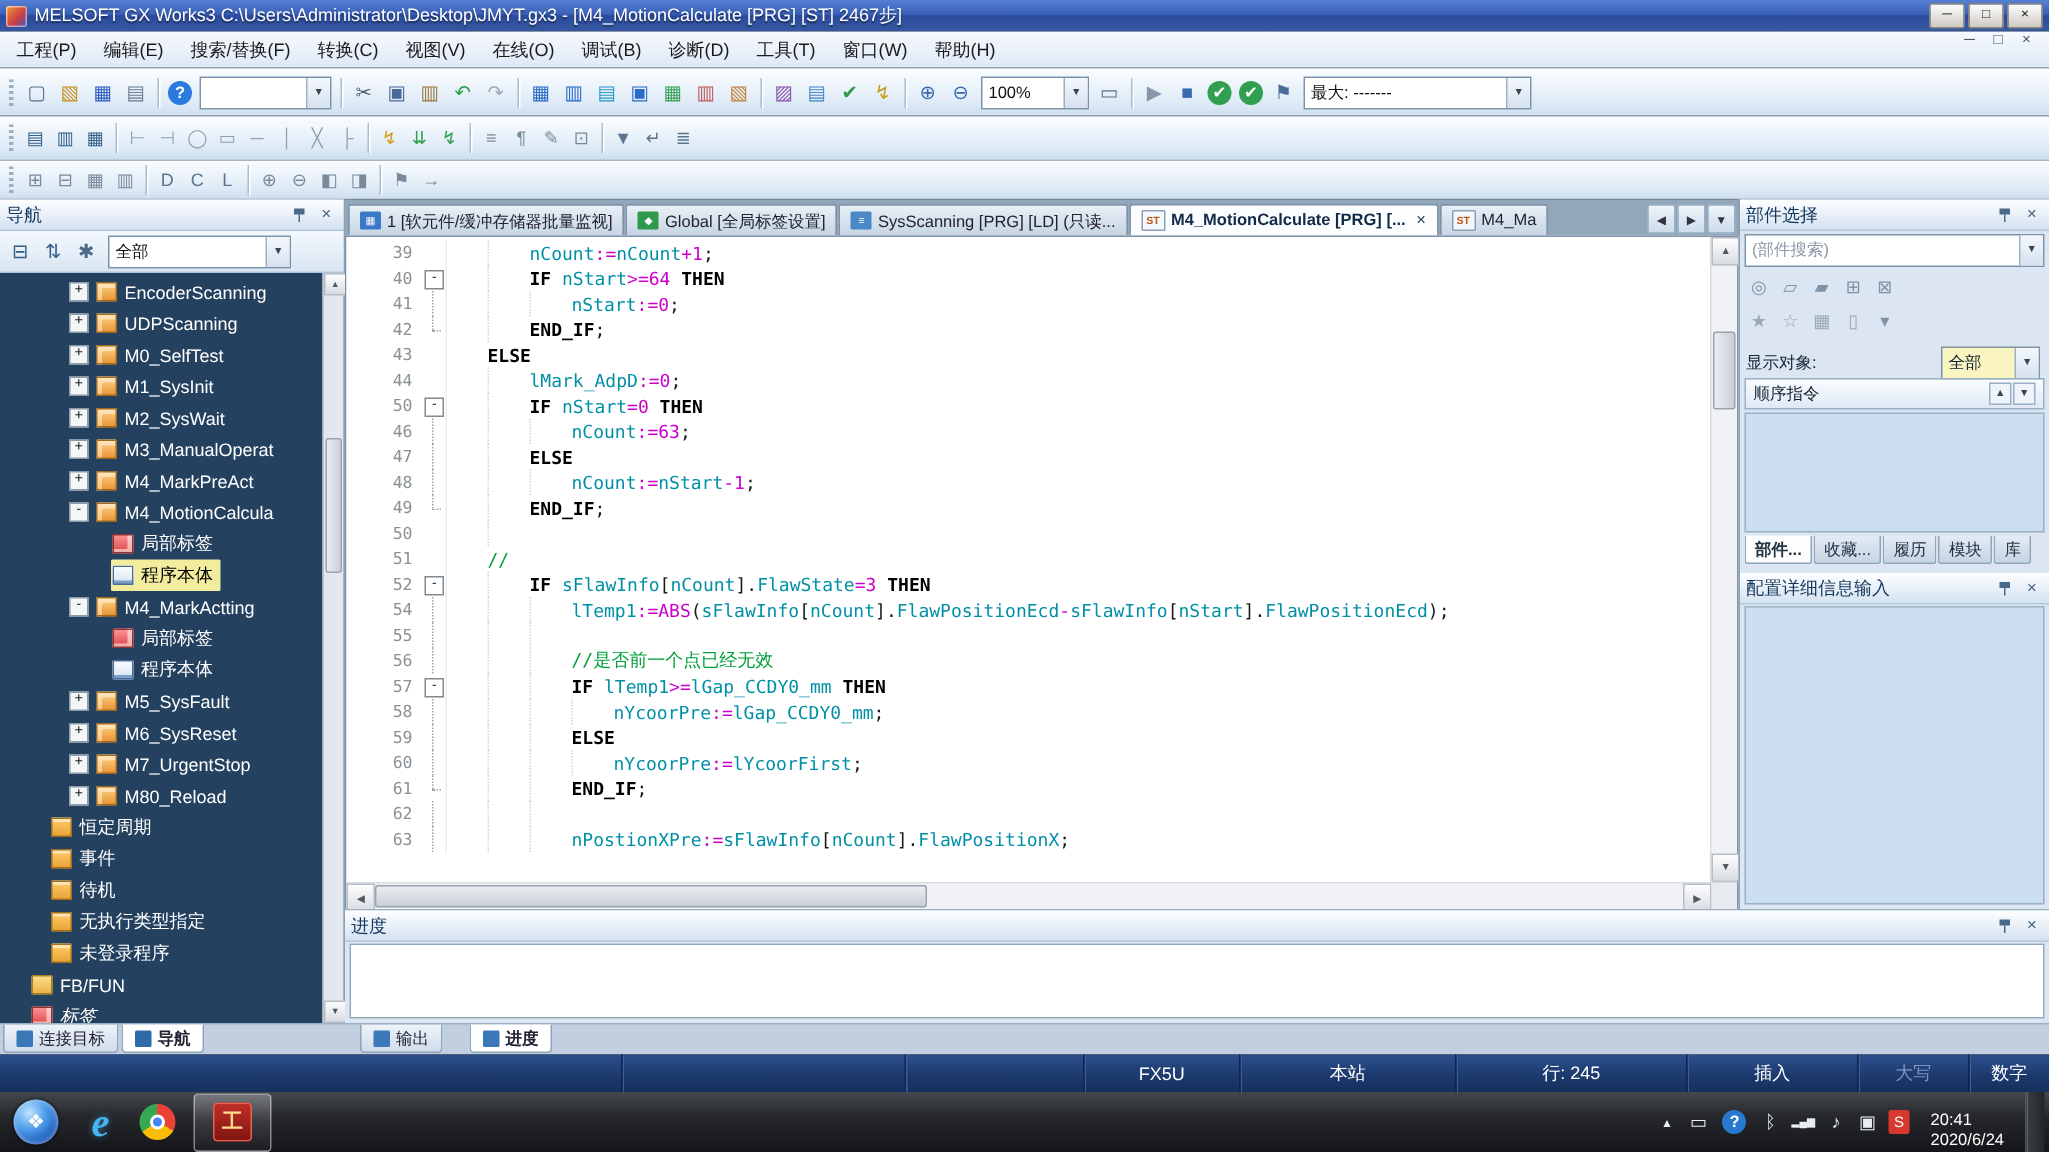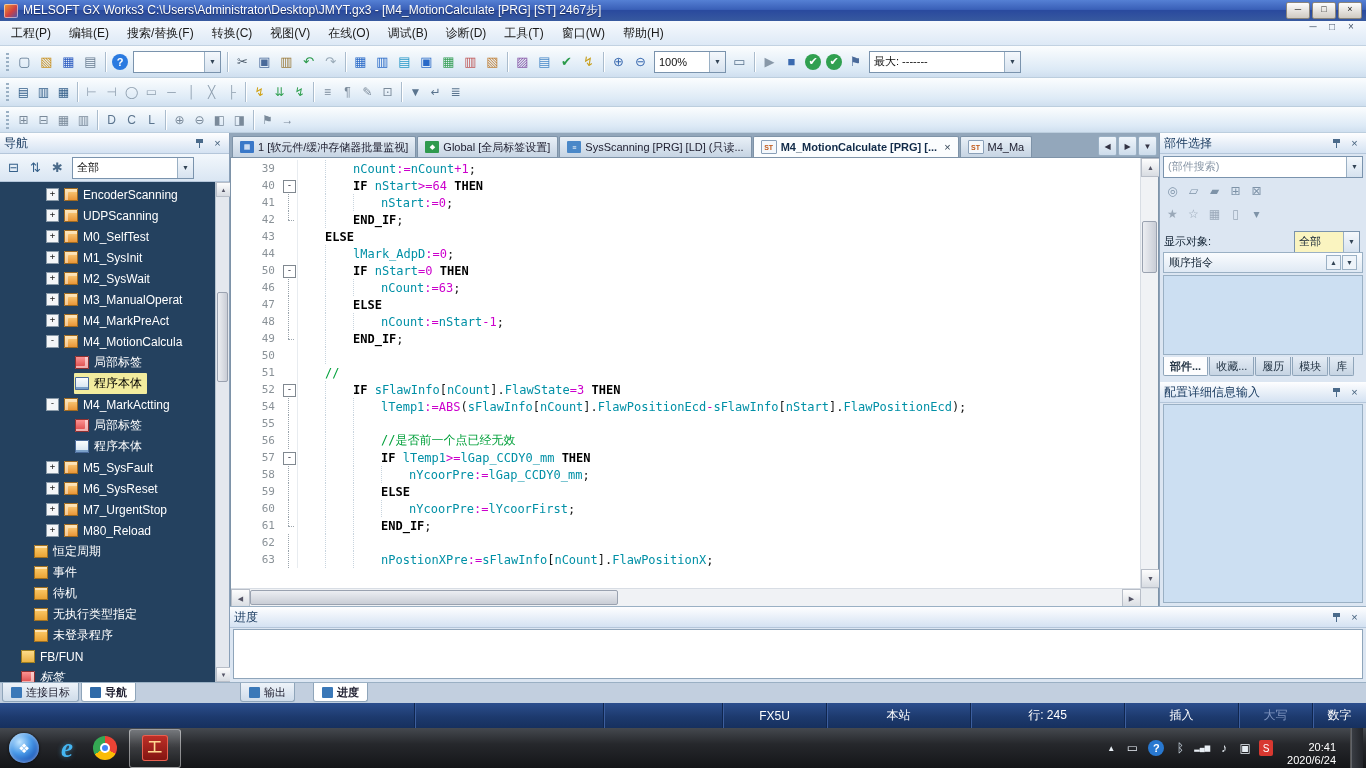--- a/index.html
+++ b/index.html
@@ -144,21 +144,21 @@
   .taskbar{height:40px;flex:0 0 auto;background:linear-gradient(#45494f,#26282c 40%,#141518);display:flex;align-items:center;}
   .start-orb{width:30px;height:30px;flex:0 0 auto;border-radius:50%;margin:0 9px;background:radial-gradient(circle at 35% 30%,#bfe4ff,#4a9ae8 40%,#1a56b8 75%,#0c2f70);box-shadow:inset 0 0 4px rgba(255,255,255,.6),0 0 3px rgba(0,0,0,.8);display:flex;align-items:center;justify-content:center;color:#fff;font-size:13px;}
   .task-icon{width:38px;height:38px;display:flex;align-items:center;justify-content:center;flex:0 0 auto;}
   .ie-e{font-family:"Liberation Serif","DejaVu Serif",serif;font-style:italic;font-weight:bold;font-size:27px;color:#45b6f2;text-shadow:0 0 5px rgba(80,180,240,.55);}
   .chrome-icon{position:relative;width:24px;height:24px;border-radius:50%;background:conic-gradient(#ea4335 0 33%,#fbbc05 0 66%,#34a853 0 100%);}
   .chrome-icon::after{content:"";position:absolute;inset:7px;border-radius:50%;background:#4285f4;border:2px solid #fff;}
   .gx-btn{width:50px;height:37px;margin-left:5px;flex:0 0 auto;background:linear-gradient(rgba(255,255,255,.28),rgba(255,255,255,.1) 50%,rgba(255,255,255,.03));border:1px solid rgba(255,255,255,.45);border-radius:3px;display:flex;align-items:center;justify-content:center;}
   .gx-icon{width:26px;height:26px;border-radius:3px;background:linear-gradient(#c03028,#801410);box-shadow:inset 0 0 0 1px #e86050;color:#ffd890;font-weight:bold;font-size:14px;display:flex;align-items:center;justify-content:center;}
   .tray{margin-left:auto;display:flex;align-items:center;gap:7px;padding-right:3px;}
   .tray-icon{min-width:14px;height:16px;display:flex;align-items:center;justify-content:center;font-size:12px;border-radius:2px;}
-  .clock{text-align:right;color:#fff;font-size:11px;line-height:13px;padding:0 7px;margin-top:12px;}
+  .clock{text-align:left;color:#fff;font-size:11px;line-height:13px;padding:0 7px;margin-top:12px;}
   .show-desktop{width:12px;height:40px;background:linear-gradient(90deg,#3a3e44,#23252a);border-left:1px solid #555;box-shadow:inset 1px 0 0 rgba(255,255,255,.2);flex:0 0 auto;}
 </style>
 </head>
 <body>
 
 <div class="root">
 
   <div class="titlebar">
     <div class="app-icon"></div>
     <div class="title-text">MELSOFT GX Works3 C:\Users\Administrator\Desktop\JMYT.gx3 - [M4_MotionCalculate [PRG] [ST] 2467步]</div>

